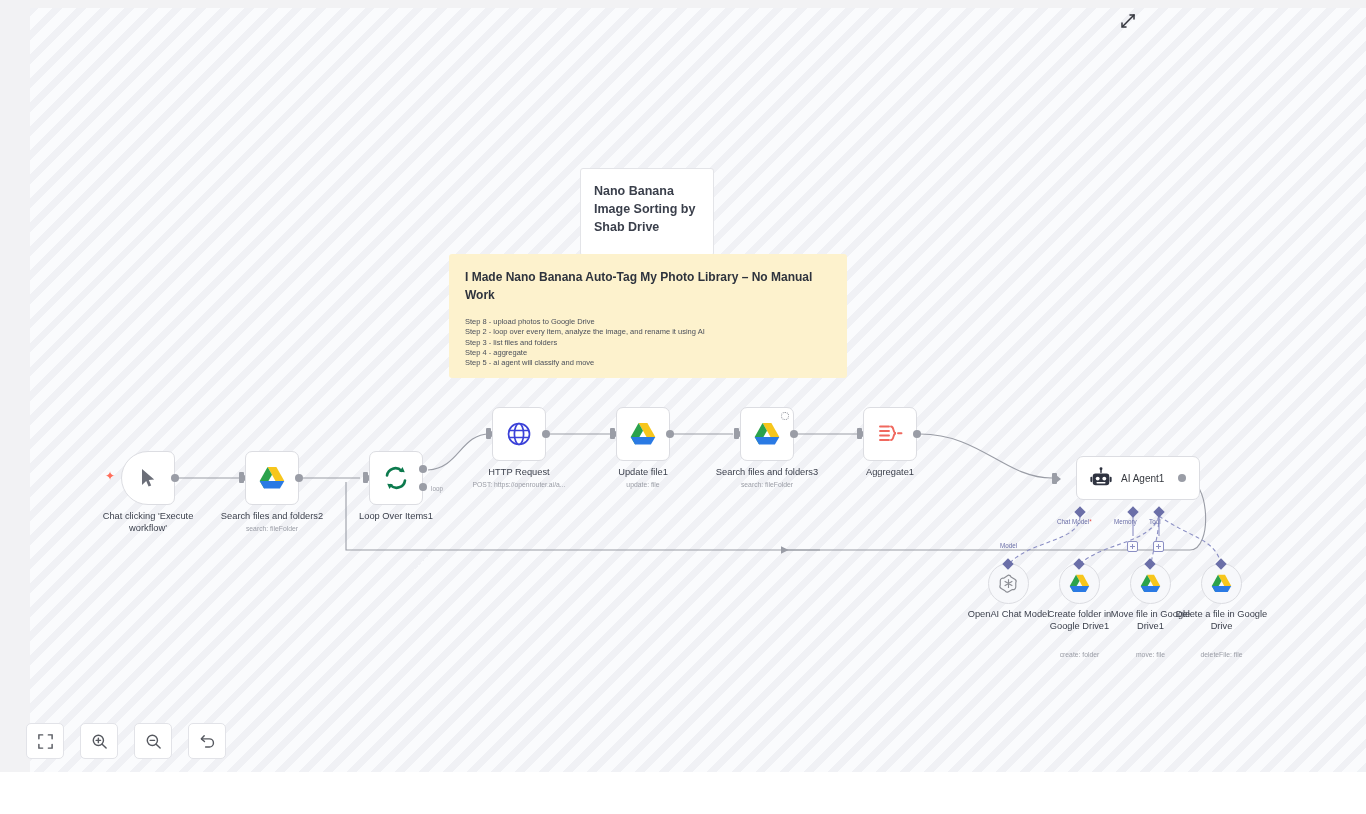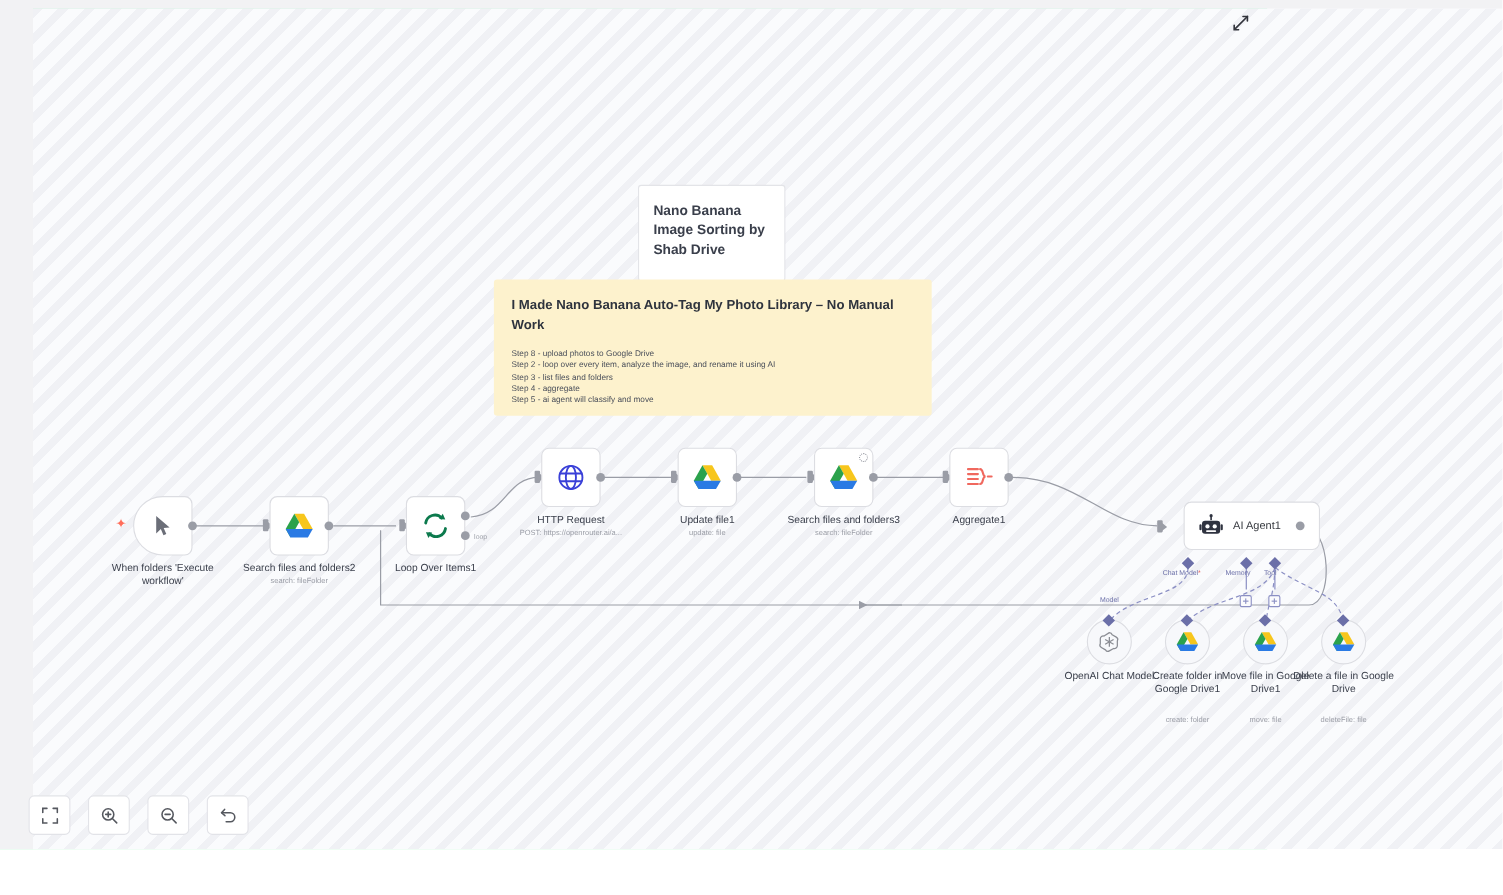--- a/index.html
+++ b/index.html
@@ -2,21 +2,21 @@
 <html><head>
 <meta charset="utf-8">
 <style>
   * { box-sizing: border-box; margin: 0; padding: 0; }
   html, body {
     width: 1366px; height: 814px;
     background: #ffffff;
     font-family: "Liberation Sans", sans-serif;
     overflow: hidden;
   }
-  #root { position: relative; width: 1152px; height: 814px; background: #86efac; }
+  #root { position: relative; width: 1152px; height: 814px; background: #be185d; }
 
   
   #canvas {
     position: absolute;
     left: 30px; top: 8px;
     width: 1336px; height: 764px;
     background-color: #fbfbfd;
     background-image: repeating-linear-gradient(
       -45deg,
       #f0f1f5 0px, #f0f1f5 7px,
@@ -260,21 +260,21 @@
     </div>
 
     <div class="node" style="left:91px; top:443px;">
       <div class="bolt" style="left:-16px; top:18px;">✦</div>
       <div class="nbox trigger">
         <svg width="22" height="22" viewBox="0 0 22 22">
           <path d="M5,2 L5,18 L9.2,14 L11.6,19.5 L14.2,18.4 L11.8,13.1 L17.2,12.6 Z" fill="#6b6e78"></path>
         </svg>
       </div>
       <div class="epdot" style="left:50px; top:23px;"></div>
-      <div class="nlabel wrap">When folders 'Execute workflow'</div>
+      <div class="nlabel wrap">Chat clicking 'Execute workflow'</div>
     </div>
 
     <div class="node" style="left:215px; top:443px;">
       <div class="epin" style="left:-6px; top:21px;"></div>
       <div class="nbox">
         <svg width="26" height="24" viewBox="0 0 26 24">
           <path d="M8.6,1 L17.4,1 L25.3,15 L16.5,15 Z" fill="#f7c61c"></path>
           <path d="M8.6,1 L0.7,15 L5.1,22.6 L13,8.7 Z" fill="#2ba24c"></path>
           <path d="M0.7,15 L5.1,22.6 L20.9,22.6 L25.3,15 Z" fill="#2a7ae4"></path>
         </svg>

